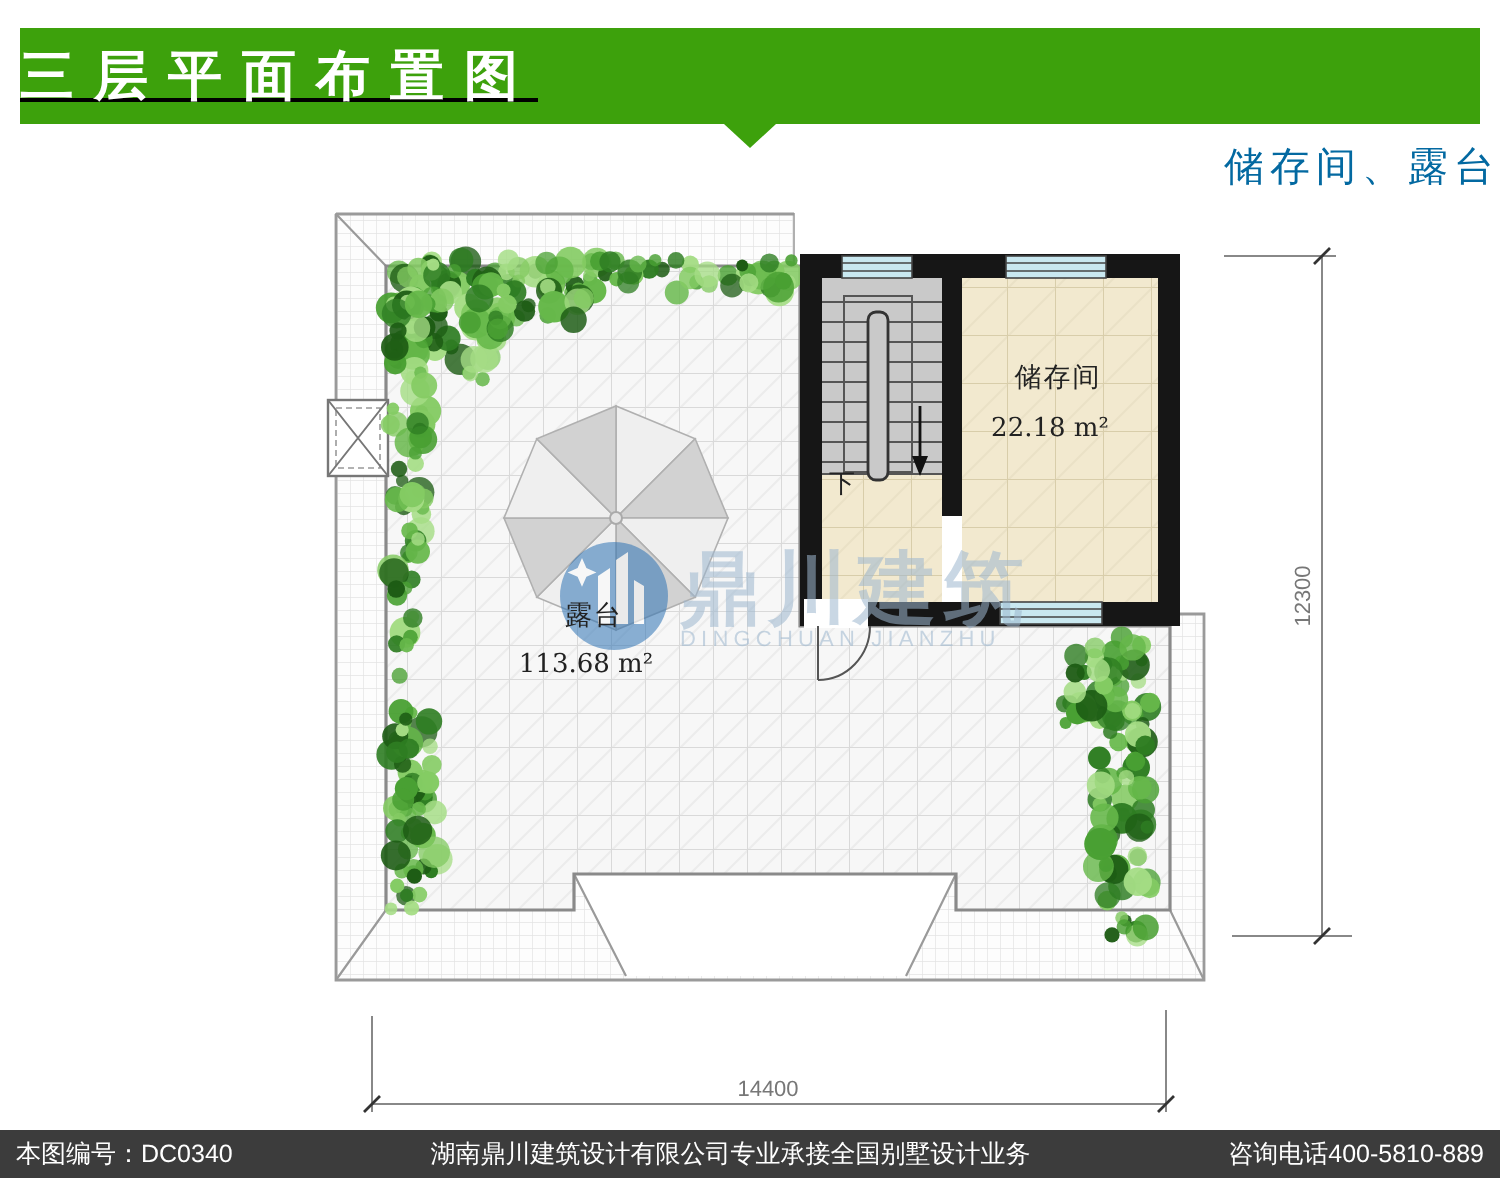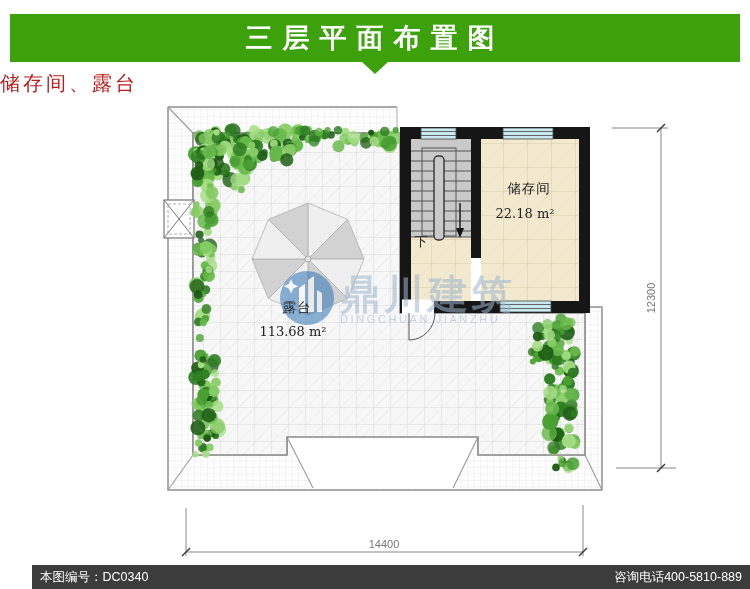--- a/index.html
+++ b/index.html
@@ -1,29 +1,29 @@
 <!DOCTYPE html>
 <html><head>
 <meta charset="utf-8">
 <style>
   html,body{margin:0;padding:0;background:#fff;}
   #stage{position:relative;width:750px;height:589px;background:#fff;overflow:hidden;
          font-family:"Liberation Sans",sans-serif;}
   
   #titlebar{position:absolute;left:10px;right:10px;top:14px;height:48px;
-            display:flex;align-items:center;justify-content:center;}
+            display:flex;align-items:center;justify-content:flex-start;text-decoration:underline;}
   #titlebar .txt{color:#fff;font-size:27px;font-weight:bold;letter-spacing:10px;}
   #pointer{position:absolute;left:50%;top:62px;transform:translateX(-50%);
            width:0;height:0;border-left:13px solid transparent;border-right:13px solid transparent;}
-  #subtitle{position:absolute;left:0;right:0;top:70px;text-align:left;
-            font-family:"DejaVu Serif",serif;font-size:20px;color:#b91c1c;letter-spacing:3px;}
+  #subtitle{position:absolute;left:0;right:0;top:70px;text-align:right;
+            font-family:"DejaVu Serif",serif;font-size:20px;color:#0369a1;letter-spacing:3px;}
   
   #footer{position:absolute;left:0;right:0;bottom:0;height:24px;
           display:flex;align-items:center;justify-content:space-between;
-          padding:0 8px;box-sizing:border-box;color:#fff;font-size:12.5px;white-space:nowrap;margin-left:32px;}
+          padding:0 8px;box-sizing:border-box;color:#fff;font-size:12.5px;white-space:nowrap;}
   
   #plan{position:absolute;left:0;top:0;}
   text.room{font-family:"DejaVu Serif",serif;fill:#222;}
   text.dim{font-family:"Liberation Sans",sans-serif;fill:#777;}
 </style>
 </head>
 <body>
 
 <div id="stage">
 
@@ -518,15 +518,16 @@
 
     <g stroke="#888" stroke-width="1" fill="none">
       <path d="M612,128 H668 M616,468 H676 M661,128 V468"></path>
       <path d="M657,132 L665,124 M657,472 L665,464" stroke="#333" stroke-width="1.4"></path>
     </g>
     <text class="dim" x="655" y="298" font-size="11" text-anchor="middle" transform="rotate(-90 655,298)">12300</text>
   </svg>
 
   <div id="footer" style="background: rgb(60, 60, 60);">
     <span>本图编号：DC0340</span>
+    <span>湖南鼎川建筑设计有限公司专业承接全国别墅设计业务</span>
     <span>咨询电话400-5810-889</span>
   </div>
 </div>
 
 </body></html>

